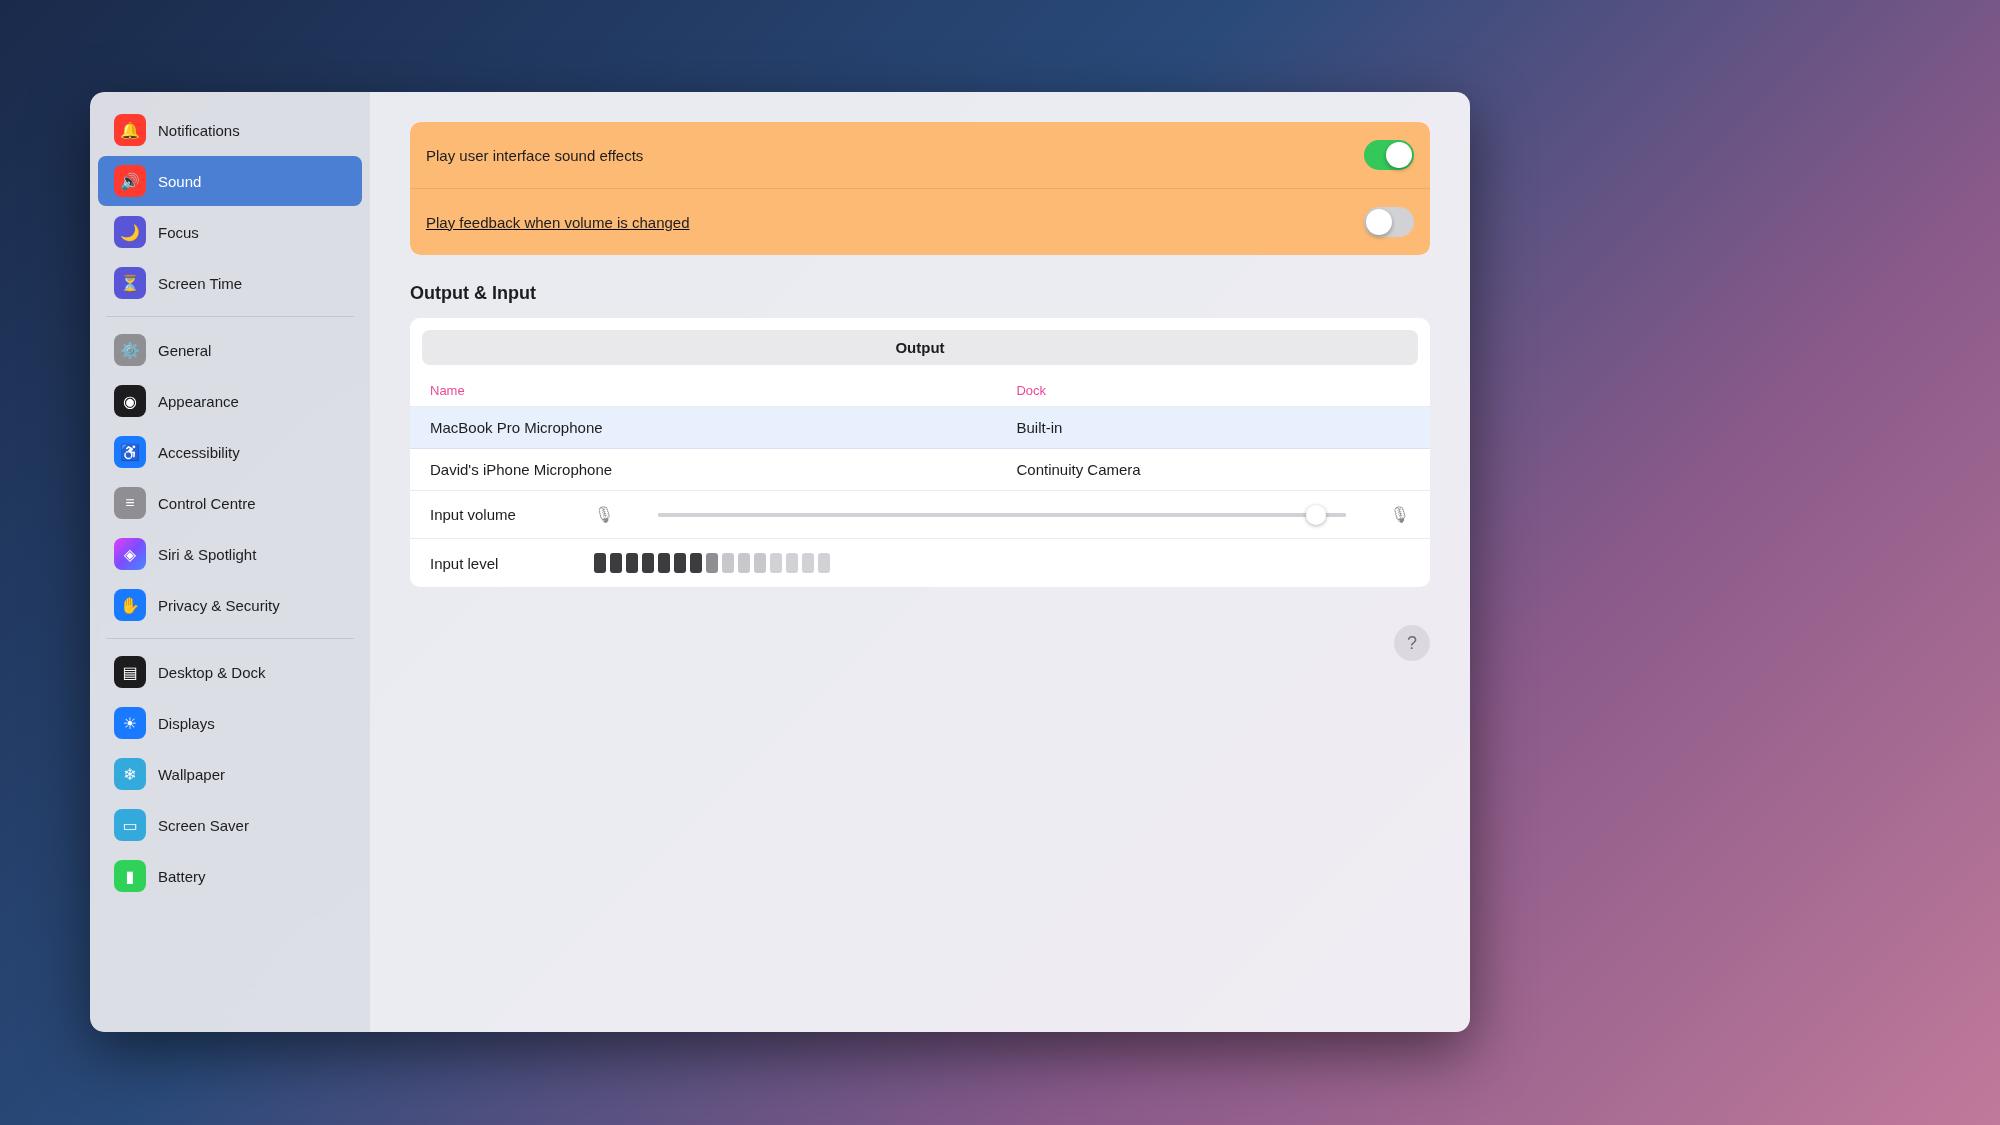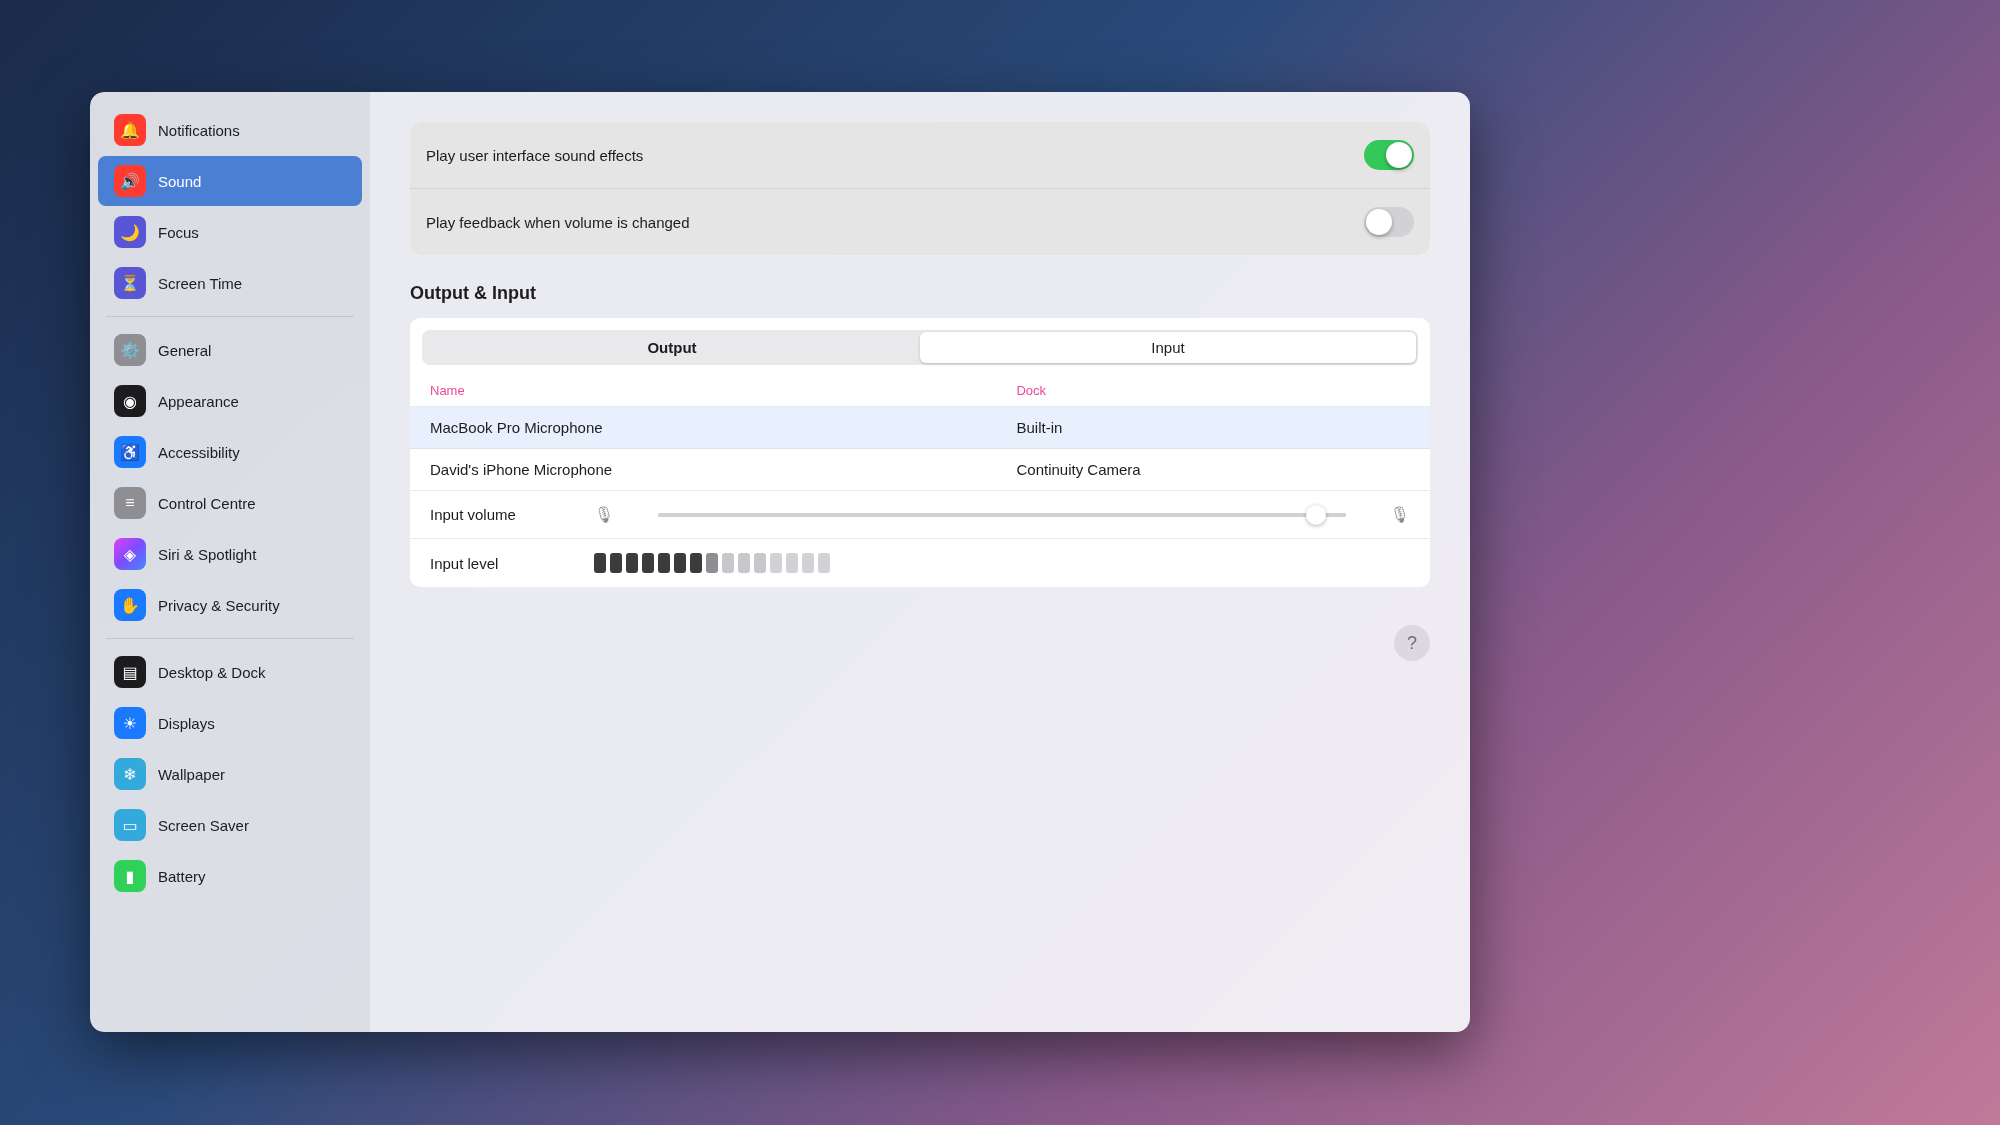--- a/index.html
+++ b/index.html
@@ -88,30 +88,31 @@
       overflow-y: auto;
       padding: 30px 40px;
     }
 
     
     .toggle-row {
       display: flex;
       align-items: center;
       justify-content: space-between;
       padding: 18px 16px;
-      background: #e5e5e5;
+      background: #fdba74;
       border-radius: 10px;
       margin-bottom: 2px;
     }
     .toggle-row:first-child {
       border-radius: 10px 10px 0 0;
       margin-bottom: 0;
     }
     .toggle-row:last-child {
       border-radius: 0 0 10px 10px;
+      text-decoration: underline;
     }
 
     .toggle-group {
       background: white;
       border-radius: 10px;
       overflow: hidden;
       margin-bottom: 28px;
     }
     .toggle-group .toggle-row {
       border-radius: 0;
@@ -415,21 +416,20 @@
         </div>
       </div>
     </div>
 
     <div class="section-title">Output &amp; Input</div>
 
     <div class="panel">
 
       <div class="segmented-control">
         <div class="segment">Output</div>
-        <div class="segment active">Input</div>
       </div>
 
       <table class="device-table">
         <thead>
           <tr>
             <th>Name</th>
             <th>Dock</th>
           </tr>
         </thead>
         <tbody id="device-table-body">

